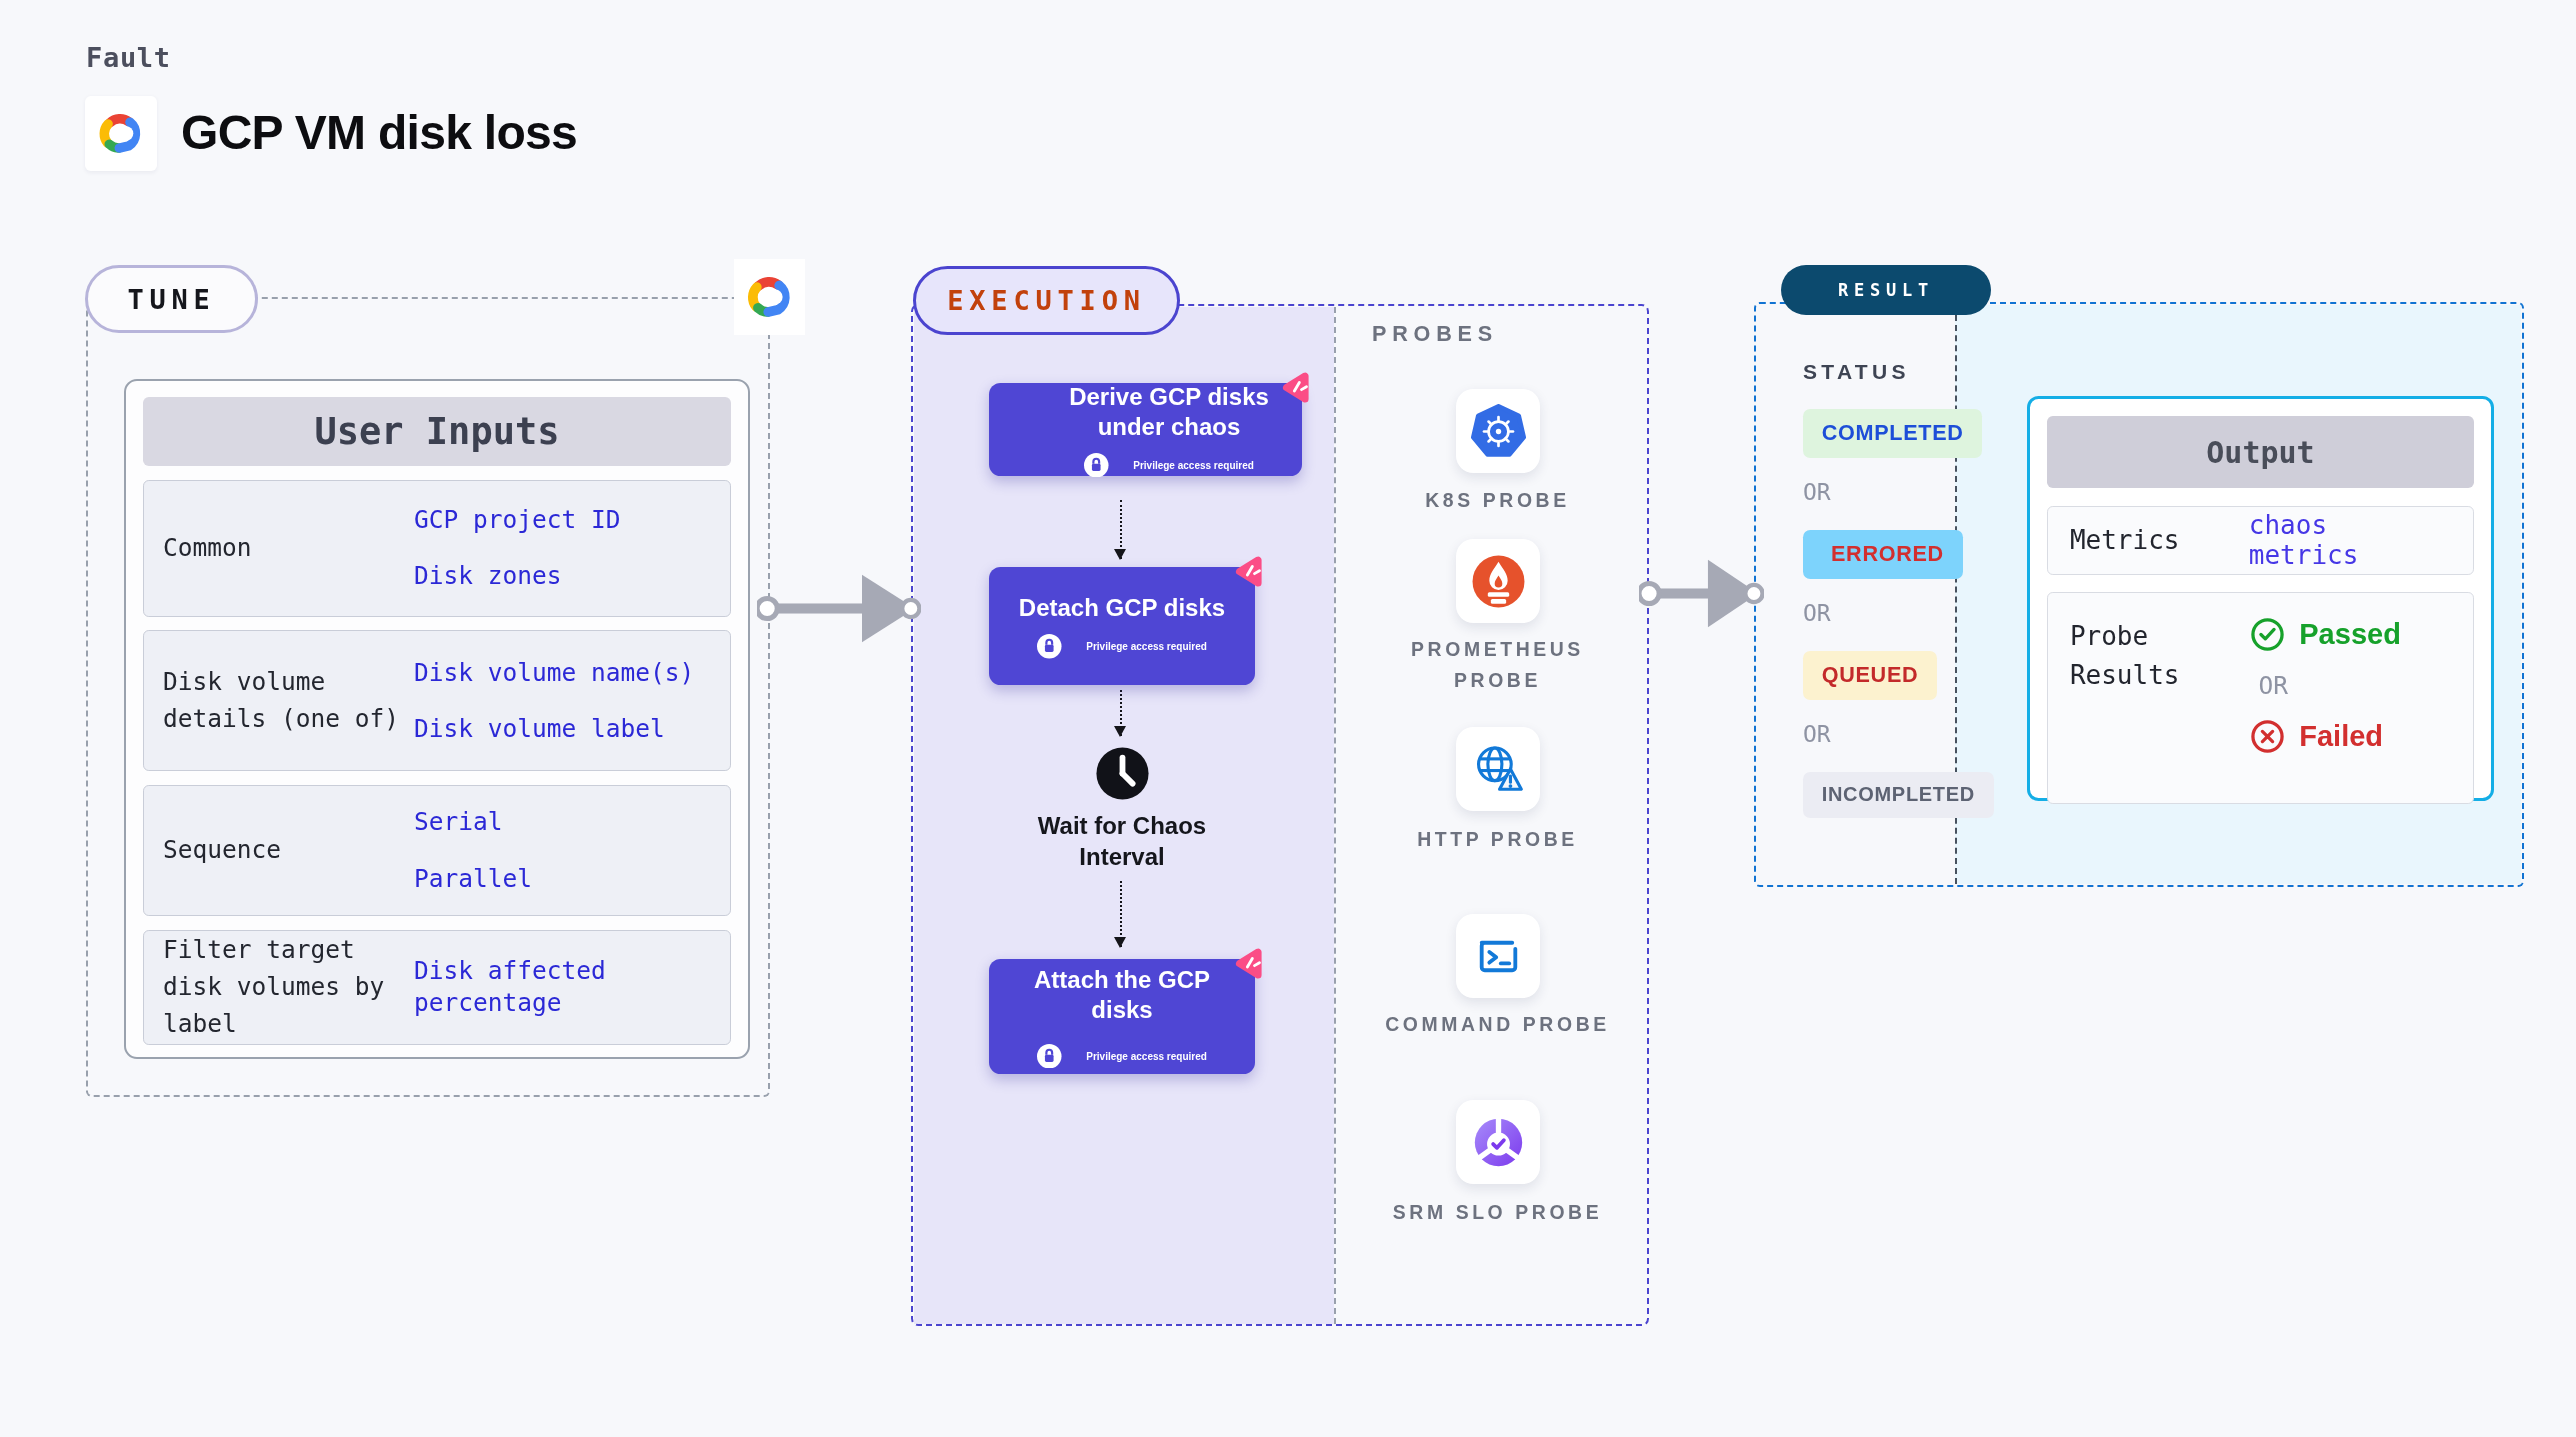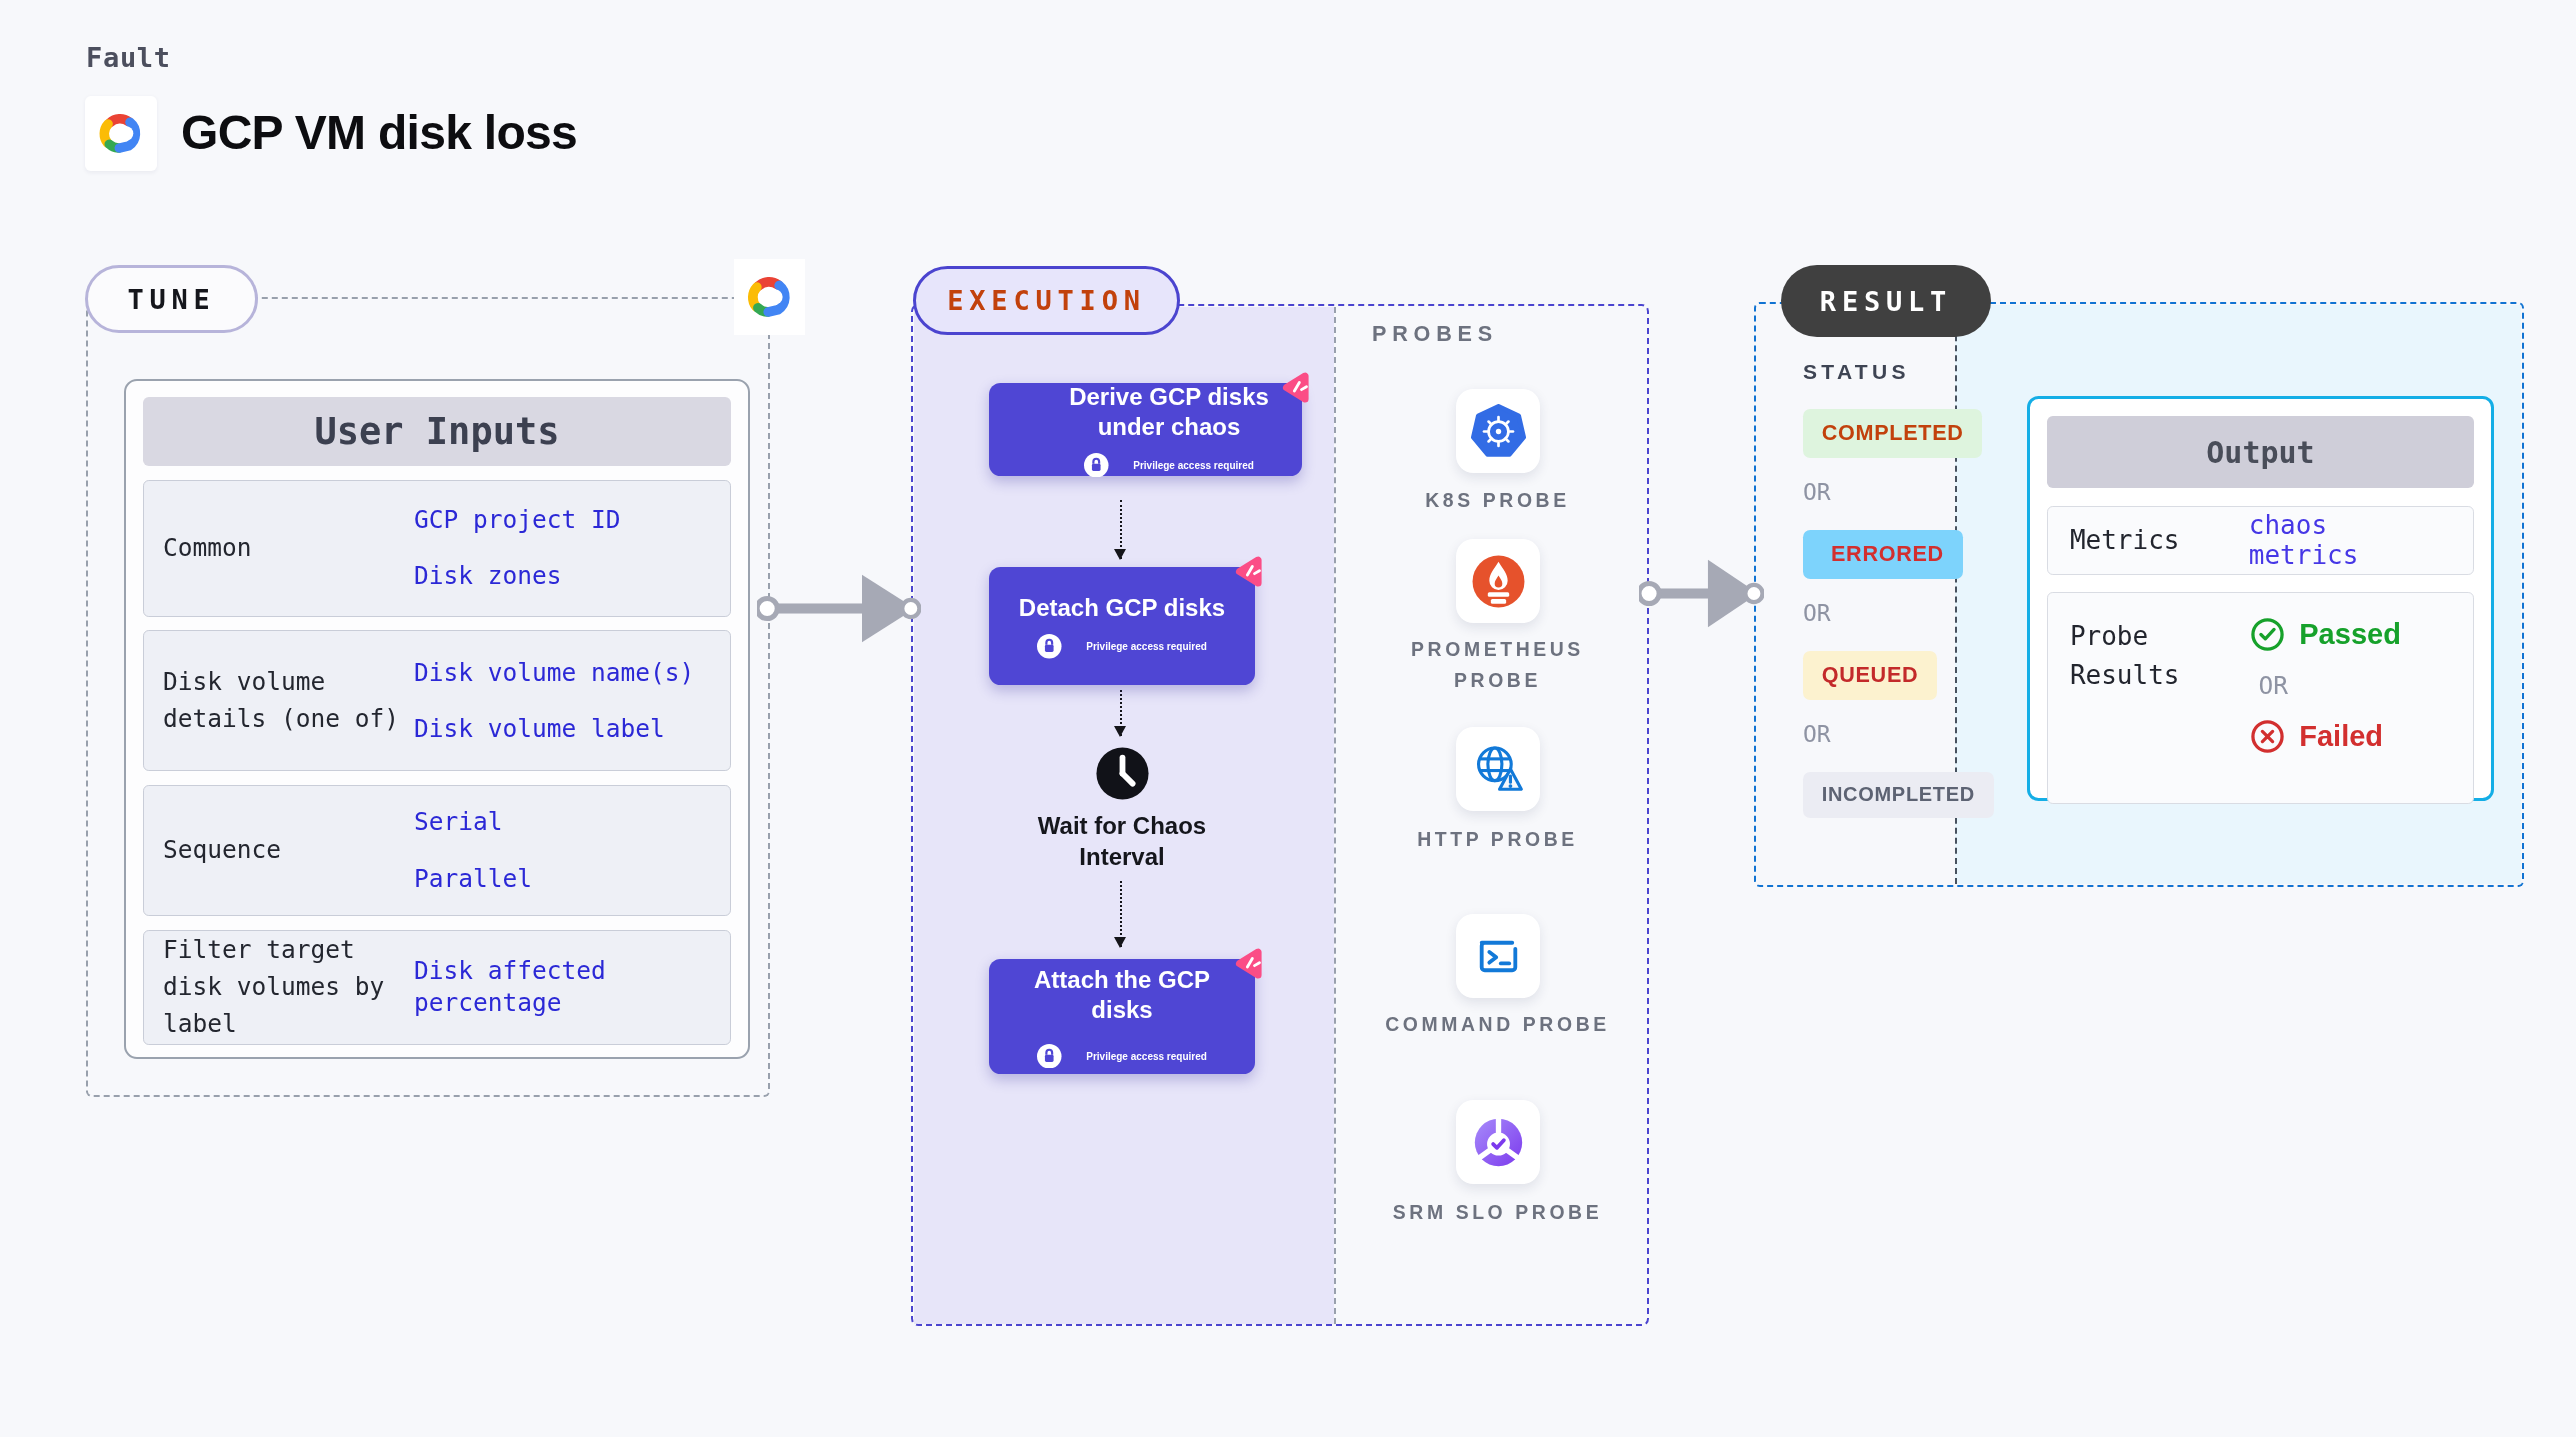--- a/index.html
+++ b/index.html
@@ -14,22 +14,22 @@
   #page-title{left:181px;top:105px;font-size:48px;font-weight:800;color:#0d0d10;
               font-family:"Liberation Sans","DejaVu Sans",sans-serif;letter-spacing:-0.7px;}
 
   
   .pill{display:flex;align-items:center;justify-content:center;border-radius:43px;
         font-weight:700;letter-spacing:5.8px;z-index:5;}
   #tune-pill{left:85px;top:265px;width:167px;height:62px;background:#fbfbfd;border:3.6px solid #b7b4da;
              font-size:27px;color:#15161c;}
   #execution-pill{left:913px;top:266px;width:261px;height:63px;background:#e7e5fb;border:3.6px solid #4b44cf;
                   font-size:27px;color:#c2410c;}
-  #result-pill{left:1781px;top:265px;width:210px;height:72px;background:#404040;border:none;
-               font-size:27px;color:#ffffff;}
+  #result-pill{left:1781px;top:265px;width:210px;height:50px;background:#0c4a6e;border:none;
+               font-size:17px;color:#ffffff;}
 
   
   #tune-box{left:86px;top:297px;width:680px;height:796px;border:2.9px dashed #98a0ac;border-radius:5.8px;}
   #tune-gcp-tile{left:734px;top:259px;width:71px;height:76px;background:#fff;display:flex;
                  align-items:center;justify-content:center;z-index:6;}
   #user-inputs-card{left:124px;top:379px;width:626px;height:680px;background:#fdfdfe;
                     border:2.9px solid #9aa2ae;border-radius:13px;box-sizing:border-box;padding:16px 17.3px;}
   #user-inputs-header{height:69px;background:#d9d8e2;border-radius:5.8px;display:flex;align-items:center;
                       justify-content:center;font-size:37px;font-weight:700;color:#3c4050;}
   .ui-row{margin-top:13.7px;background:#eef0f6;border:1.4px solid #c9cdd8;border-radius:5.8px;
@@ -82,21 +82,21 @@
               box-sizing:border-box;}
   #result-cyan-panel{left:1955px;top:305px;width:566px;height:579px;background:#e9f6fd;}
   #result-divider{left:1955px;top:305px;width:0;height:579px;border-left:2.2px dashed #47525f;}
   #status-col{left:1803px;top:360px;width:151px;z-index:3;}
   #status-label{font-size:21px;font-weight:700;letter-spacing:4.3px;color:#3e4453;
                 font-family:"Liberation Sans","DejaVu Sans",sans-serif;}
   .status-badge{display:inline-block;margin-top:24.5px;padding:11.5px 18.7px;border-radius:7.2px;font-weight:700;
                 font-size:21.6px;letter-spacing:0.7px;font-family:"Liberation Sans","DejaVu Sans",sans-serif;
                 white-space:nowrap;}
   .status-or{margin-top:21.6px;font-size:23px;color:#8e93a3;}
-  .badge-completed{background:#def4de;color:#c2410c;text-align:center;}
+  .badge-completed{background:#def4de;color:#1d4ed8;text-align:center;}
   .badge-errored{background:#7dd3fc;color:#d22f2f;padding-left:28px;}
   .badge-queued{background:#fcf2cf;color:#c32a2a;}
   .badge-incompleted{background:#ebecf3;color:#5d6373;font-size:20px;}
 
   #output-card{left:2027px;top:396px;width:467px;height:405px;background:#fff;border:3.6px solid #14aee6;
                border-radius:11.5px;box-sizing:border-box;padding:17.3px;z-index:3;}
   #output-header{height:72px;background:#cfced9;border-radius:5.8px;display:flex;align-items:center;
                  justify-content:center;font-size:30px;font-weight:700;color:#494d59;}
   .out-row{margin-top:17.3px;background:#fafbfd;border:1.4px solid #d9dce3;border-radius:5.8px;box-sizing:border-box;}
   #metrics-row{height:69px;display:flex;align-items:center;padding:0 21.6px;}

